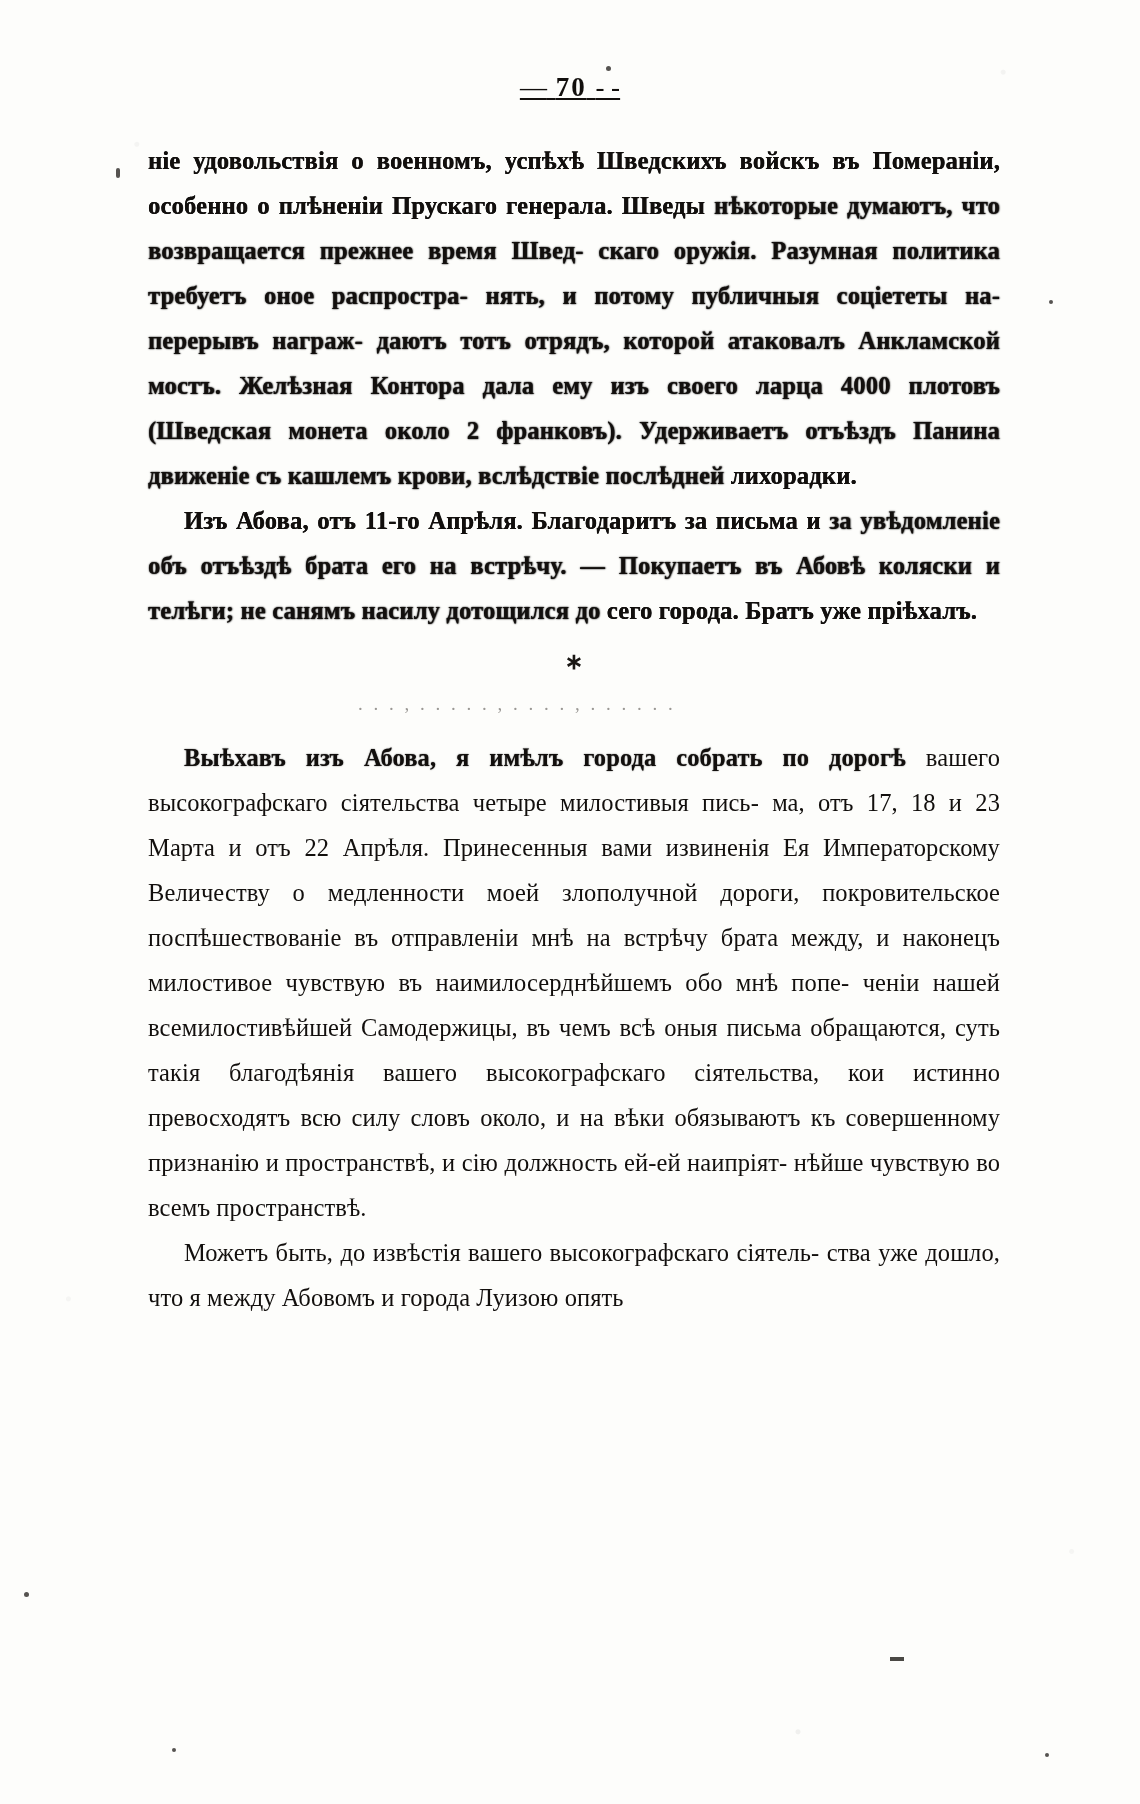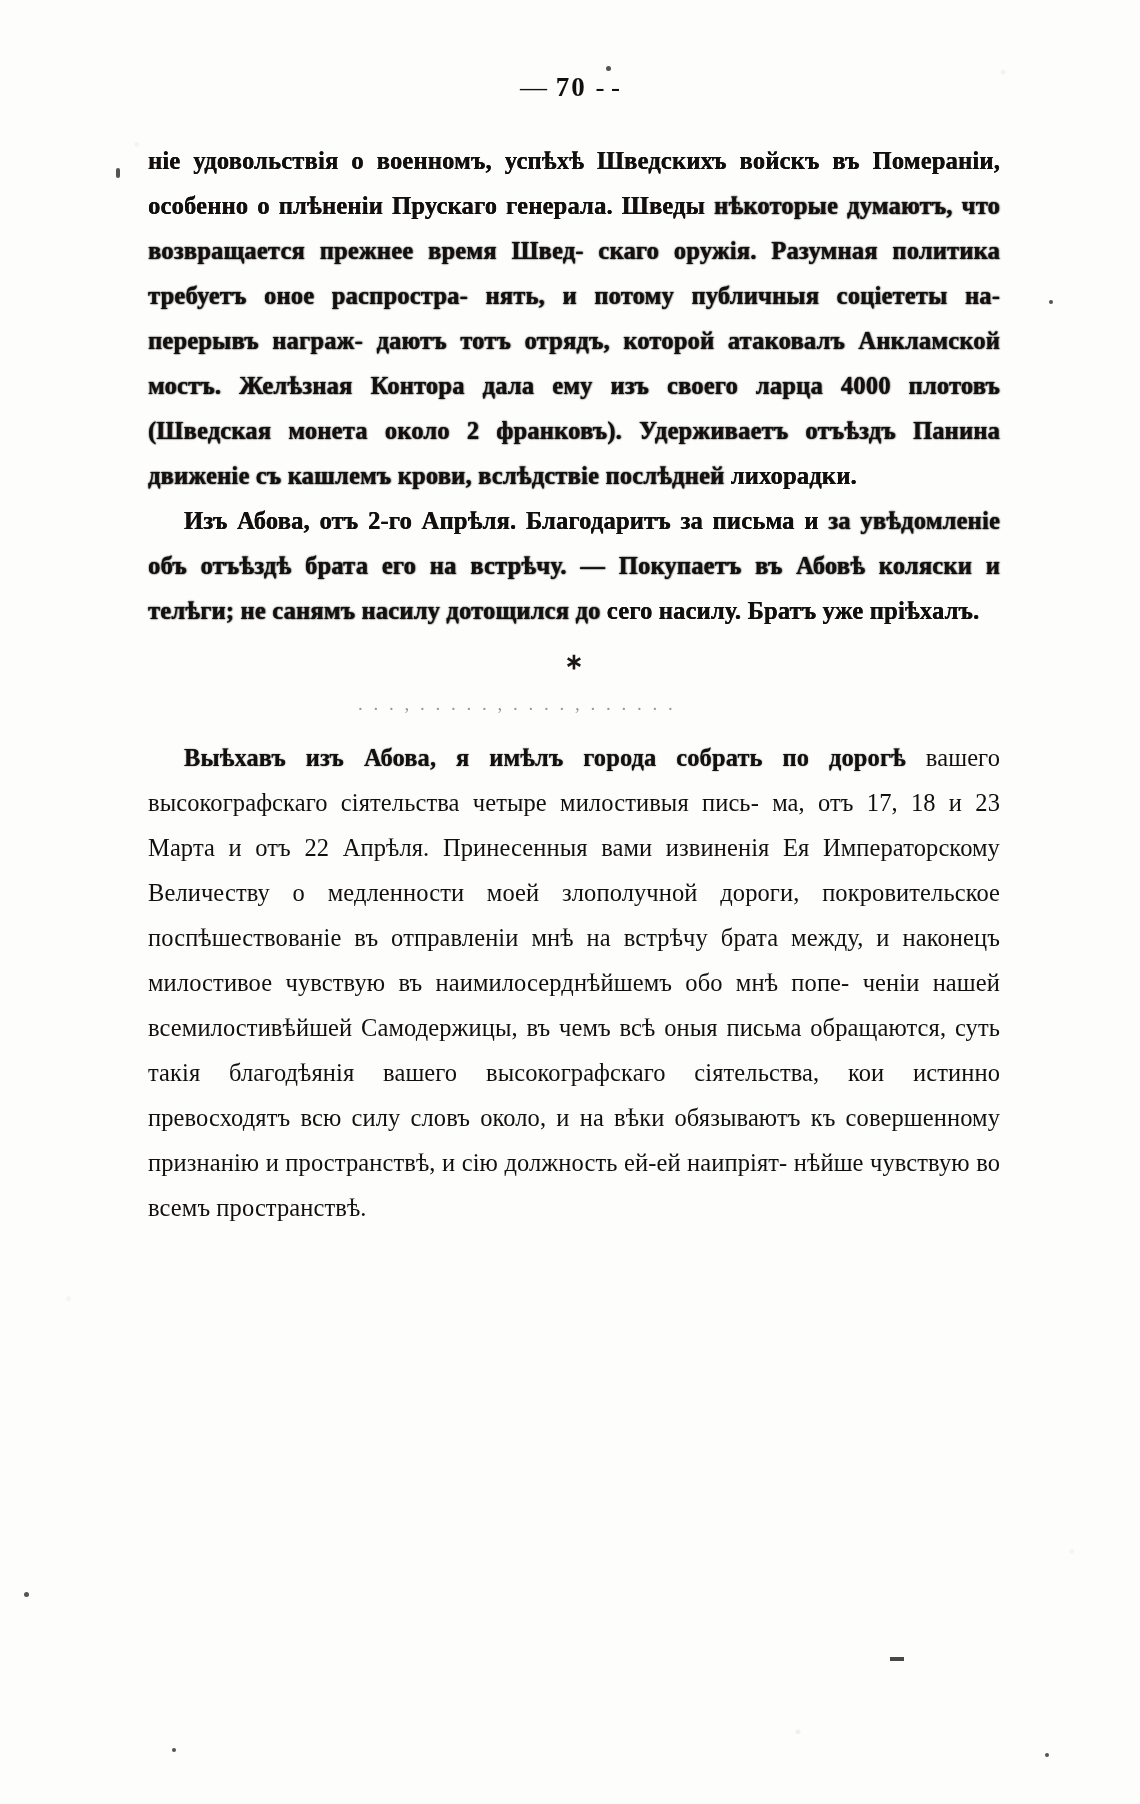--- a/index.html
+++ b/index.html
@@ -34,20 +34,21 @@
   .page-number {
     position: absolute;
     top: 72px;
     left: 0;
     width: 100%;
     text-align: center;
     font-size: 27px;
     font-weight: 700;
     letter-spacing: 2px;
     font-family: "Liberation Serif", serif;
+    text-decoration: underline;
   }
   .page-number .dash {
     font-weight: 400;
     letter-spacing: 0;
   }
 
   .body {
     position: absolute;
     top: 138px;
     left: 148px;
@@ -145,24 +146,24 @@
         <span class="smudge">нѣкоторые думаютъ, что возвращается прежнее время Швед-</span>
         <span class="smudge">скаго оружія. Разумная политика требуетъ оное распростра-</span>
         <span class="smudge">нять, и потому публичныя соціететы на-перерывъ награж-</span>
         <span class="smudge">даютъ тотъ отрядъ, которой атаковалъ Анкламской мостъ.</span>
         <span class="smudge">Желѣзная Контора дала ему изъ своего ларца 4000 плотовъ</span>
         <span class="smudge">(Шведская монета около 2 франковъ). Удерживаетъ отъѣздъ</span>
         <span class="smudge">Панина движеніе съ кашлемъ крови, вслѣдствіе послѣдней</span>
         <span>лихорадки.</span>
       </p>
       <p class="para-indent">
-        <span>Изъ Абова, отъ 2-го Апрѣля. Благодаритъ за письма и</span>
+        <span>Изъ Абова, отъ 11-го Апрѣля. Благодаритъ за письма и</span>
         <span class="smudge">за увѣдомленіе объ отъѣздѣ брата его на встрѣчу. — Покупаетъ</span>
         <span class="smudge">въ Абовѣ коляски и телѣги; не санямъ насилу дотощился до</span>
-        <span>сего насилу. Братъ уже пріѣхалъ.</span>
+        <span>сего города. Братъ уже пріѣхалъ.</span>
       </p>
     </div>
 
     <div class="gap-sm"></div>
     <div class="star-row">
       <span class="star">∗</span>
     </div>
     <div class="noise-line n2">.   .   .  ,  . .   .  . .  ,   . .  .   . ,   .  .  .   . .   .</div>
     <div class="gap-sm"></div>
 
@@ -175,20 +176,24 @@
         <span>моей злополучной дороги, покровительское поспѣшествованіе</span>
         <span>въ отправленіи мнѣ на встрѣчу брата между, и наконецъ</span>
         <span>милостивое чувствую въ наимилосерднѣйшемъ обо мнѣ попе-</span>
         <span>ченіи нашей всемилостивѣйшей Самодержицы, въ чемъ всѣ</span>
         <span>оныя письма обращаются, суть такія благодѣянія вашего</span>
         <span>высокографскаго сіятельства, кои истинно превосходятъ всю</span>
         <span>силу словъ около, и на вѣки обязываютъ къ совершенному</span>
         <span>признанію и пространствѣ, и сію должность ей-ей наипріят-</span>
         <span>нѣйше чувствую во всемъ пространствѣ.</span>
       </p>
+      <p class="para-indent">
+        <span>Можетъ быть, до извѣстія вашего высокографскаго сіятель-</span>
+        <span>ства уже дошло, что я между Абовомъ и города Луизою опять</span>
+      </p>
     </div>
 
   </div>
 
   <span class="speck" style="left:606px; top:66px; width:5px; height:5px;"></span>
   <span class="speck" style="left:116px; top:168px; width:4px; height:10px; border-radius:2px;"></span>
   <span class="speck" style="left:1049px; top:300px; width:4px; height:4px;"></span>
   <span class="speck" style="left:24px; top:1592px; width:5px; height:5px;"></span>
   <span class="dashmark" style="left:890px; top:1657px; width:14px; height:4px;"></span>
   <span class="speck" style="left:1045px; top:1753px; width:4px; height:4px;"></span>

